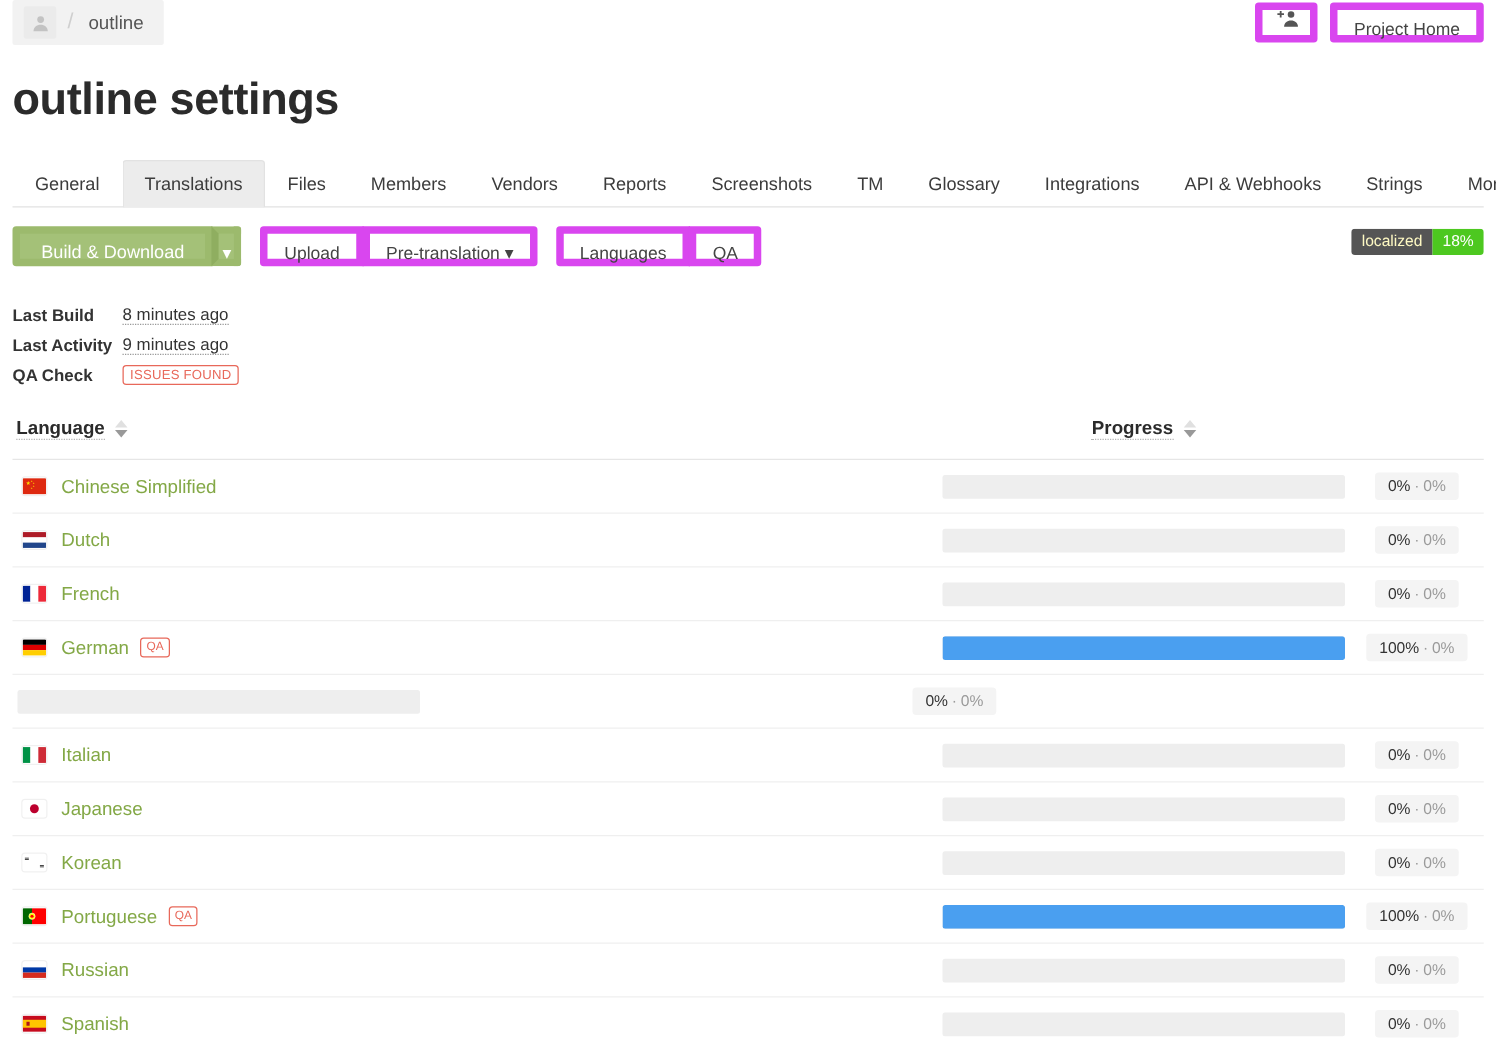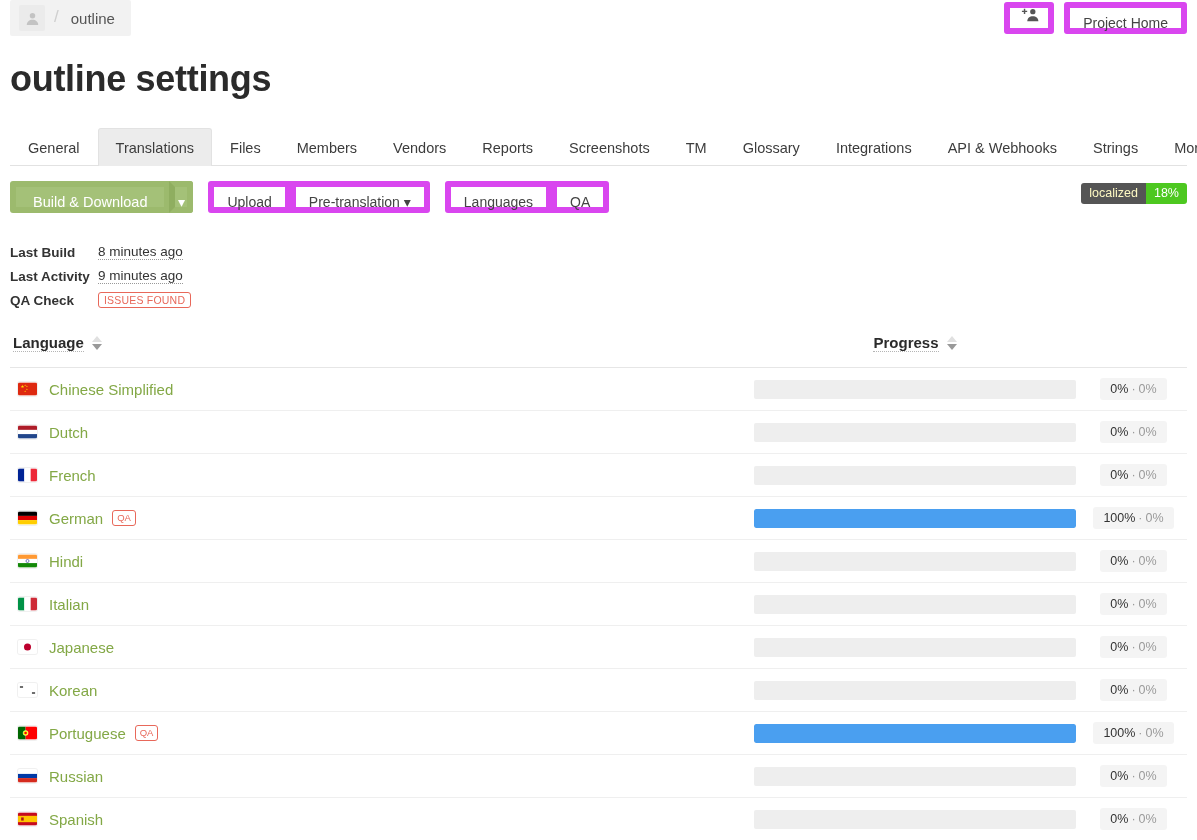--- a/index.html
+++ b/index.html
@@ -476,29 +476,20 @@
         <div class="cell-prog">
           <div class="bar-track">
             <div class="bar-fill" style="width: 100%; background: rgb(74, 159, 240);"></div>
           </div>
         </div>
         <div class="cell-pct">
           <div class="pct-pill"><span>100%</span><span class="sep">·</span><span class="second">0%</span></div>
         </div>
       </div>
       <div class="lt-row">
-        <div class="cell-lang">
-          <span class="flag"><svg viewBox="0 0 30 20" width="19" height="14">
-              <rect width="30" height="6.7" fill="#ff9933"></rect>
-              <rect y="6.7" width="30" height="6.6" fill="#ffffff"></rect>
-              <rect y="13.3" width="30" height="6.7" fill="#138808"></rect>
-              <circle cx="15" cy="10" r="2.4" fill="none" stroke="#000080" stroke-width="0.8"></circle>
-            </svg></span>
-          <a class="lang-name">Hindi</a>
-        </div>
         <div class="cell-prog">
           <div class="bar-track">
             <div class="bar-fill" style="width: 0%; background: rgb(74, 159, 240);"></div>
           </div>
         </div>
         <div class="cell-pct">
           <div class="pct-pill"><span>0%</span><span class="sep">·</span><span class="second">0%</span></div>
         </div>
       </div>
       <div class="lt-row">

